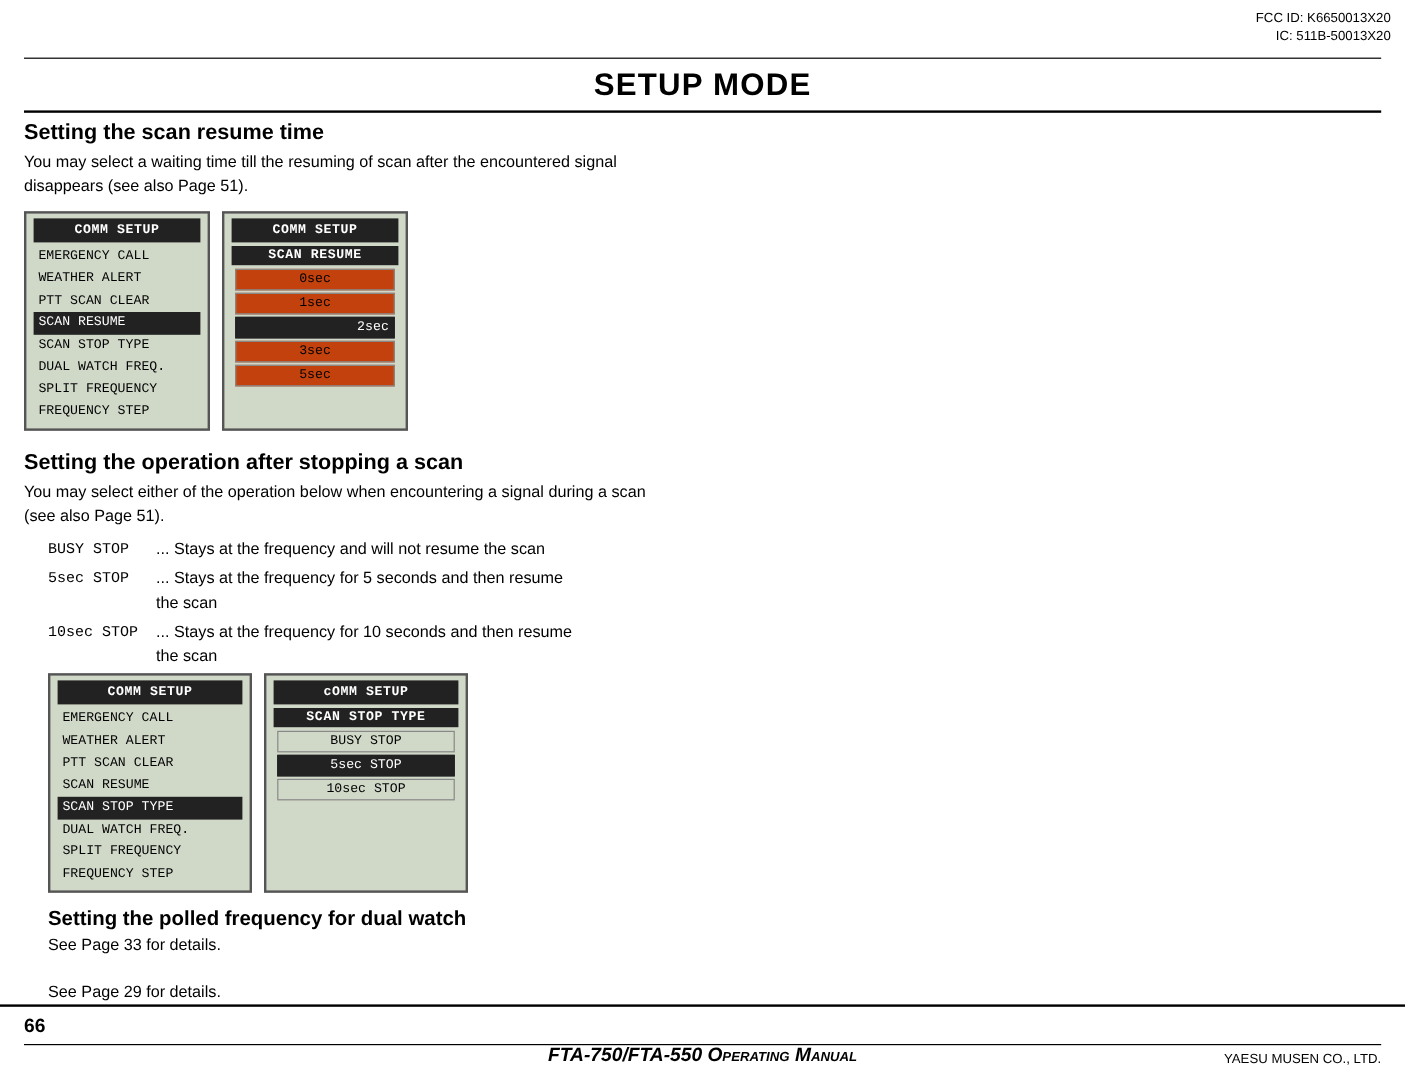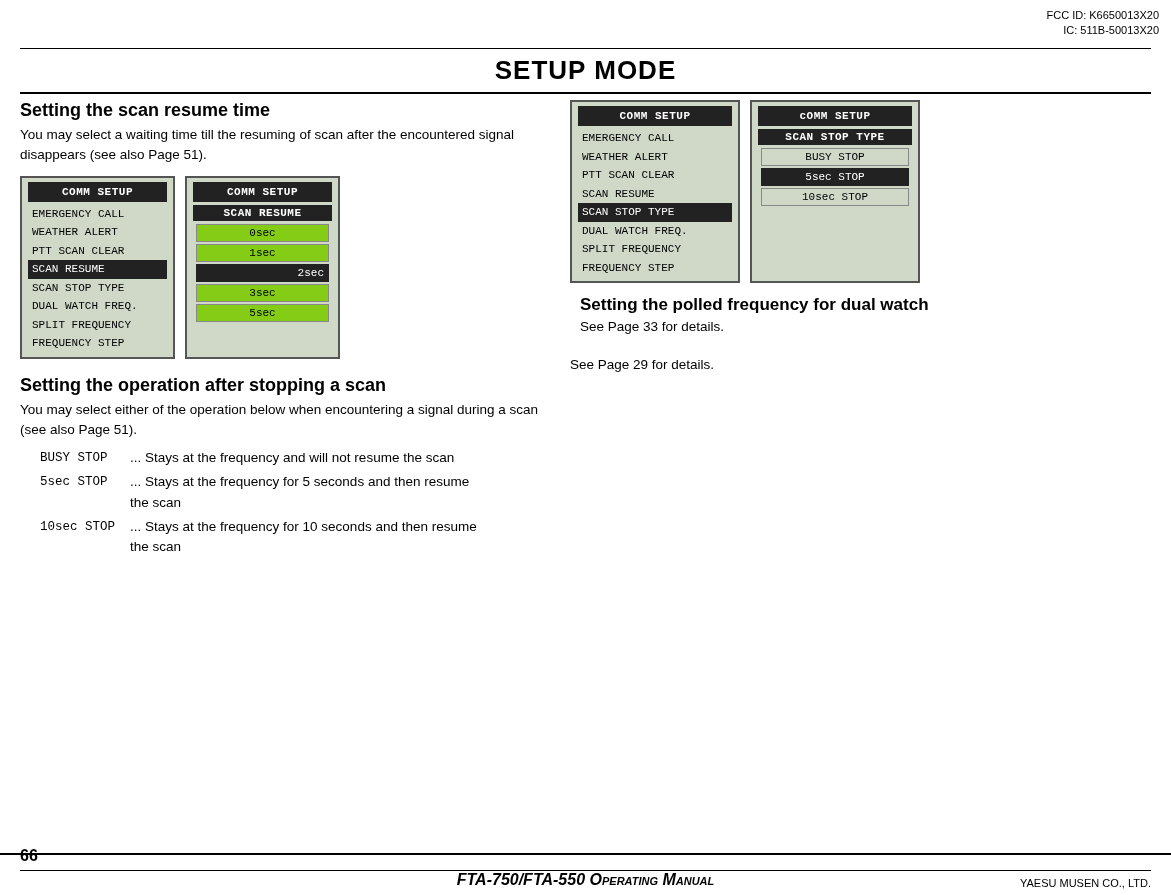--- a/index.html
+++ b/index.html
@@ -61,20 +61,21 @@
 
     
     .content {
       position: absolute;
       top: 100px;
       left: 20px;
       right: 20px;
       bottom: 60px;
       display: flex;
       gap: 0;
+      flex-direction: column;
     }
 
     
     .left-col {
       width: 530px;
       flex-shrink: 0;
     }
 
     
     .right-col {
@@ -148,21 +149,21 @@
       color: #fff;
       text-align: center;
       padding: 2px 4px;
       font-weight: bold;
       font-size: 11px;
       margin-bottom: 3px;
       letter-spacing: 0.5px;
     }
 
     .lcd-sub-item {
-      background: #84cc16;
+      background: #c2410c;
       border: 1px solid #888;
       text-align: center;
       padding: 2px 4px;
       font-size: 11px;
       margin: 2px 3px;
       color: #000;
     }
 
     .lcd-sub-item.highlighted {
       background: #222;
@@ -236,21 +237,21 @@
       font-family: Arial, sans-serif;
       line-height: 1.5;
     }
 
     
     .bottom-bar {
       position: absolute;
       bottom: 0;
       left: 0;
       right: 0;
-      height: 42px;
+      height: 58px;
       border-top: 2px solid #000;
     }
 
     .page-number {
       position: absolute;
       bottom: 30px;
       left: 20px;
       font-size: 16px;
       font-weight: bold;
       font-family: Arial, sans-serif;
@@ -394,21 +395,21 @@
 
       <div class="lcd-box-right">
         <div class="lcd-title-bar">cOMM SETUP</div>
         <div class="lcd-stop-sub-title">SCAN STOP TYPE</div>
         <div class="lcd-stop-item">BUSY STOP</div>
         <div class="lcd-stop-item highlighted">5sec STOP</div>
         <div class="lcd-stop-item">10sec STOP</div>
       </div>
     </div>
 
-    <div class="right-section" style="margin-top: 12px; margin-left: 10px;">
+    <div class="right-section" style="margin-top: 12px;">
       <div class="right-section-heading">Setting the polled frequency for dual watch</div>
       <div class="right-section-body">See Page 33 for details.</div>
     </div>
 
     <div class="right-section" style="margin-top: 18px;">
       <div class="right-section-body">See Page 29 for details.</div>
     </div>
 
   </div>
 

